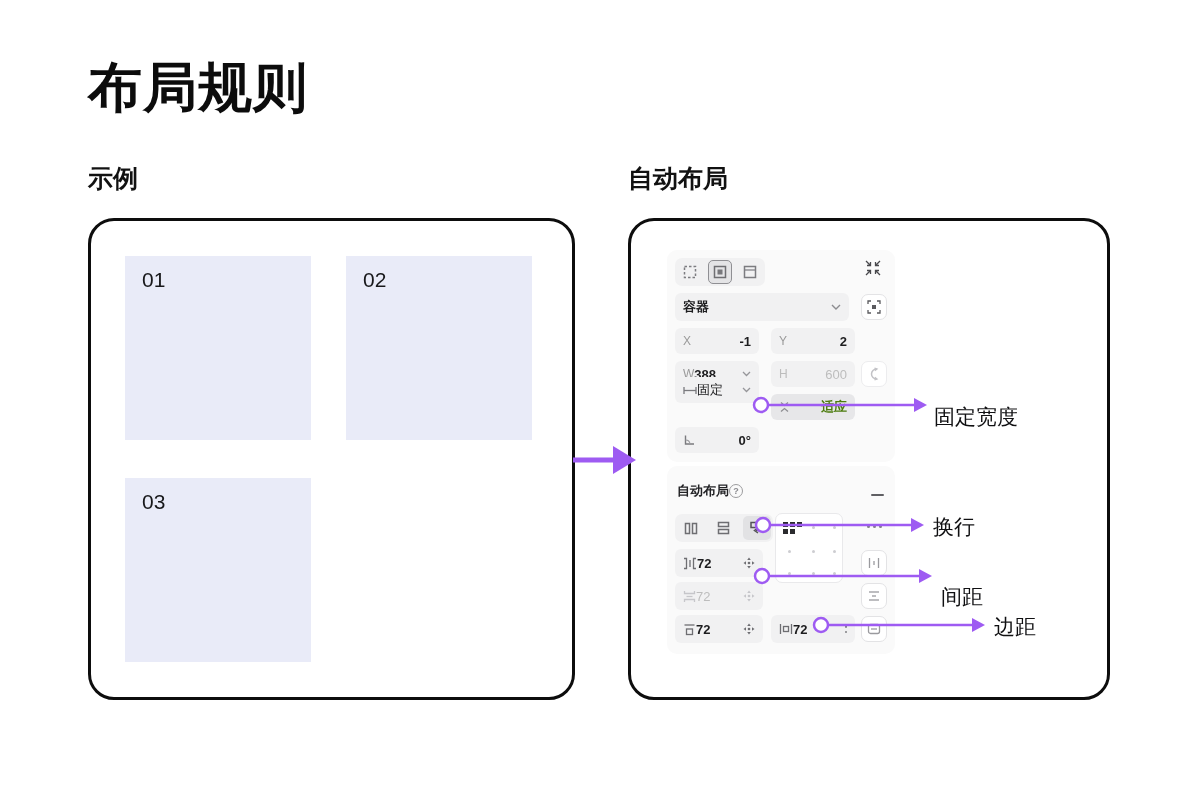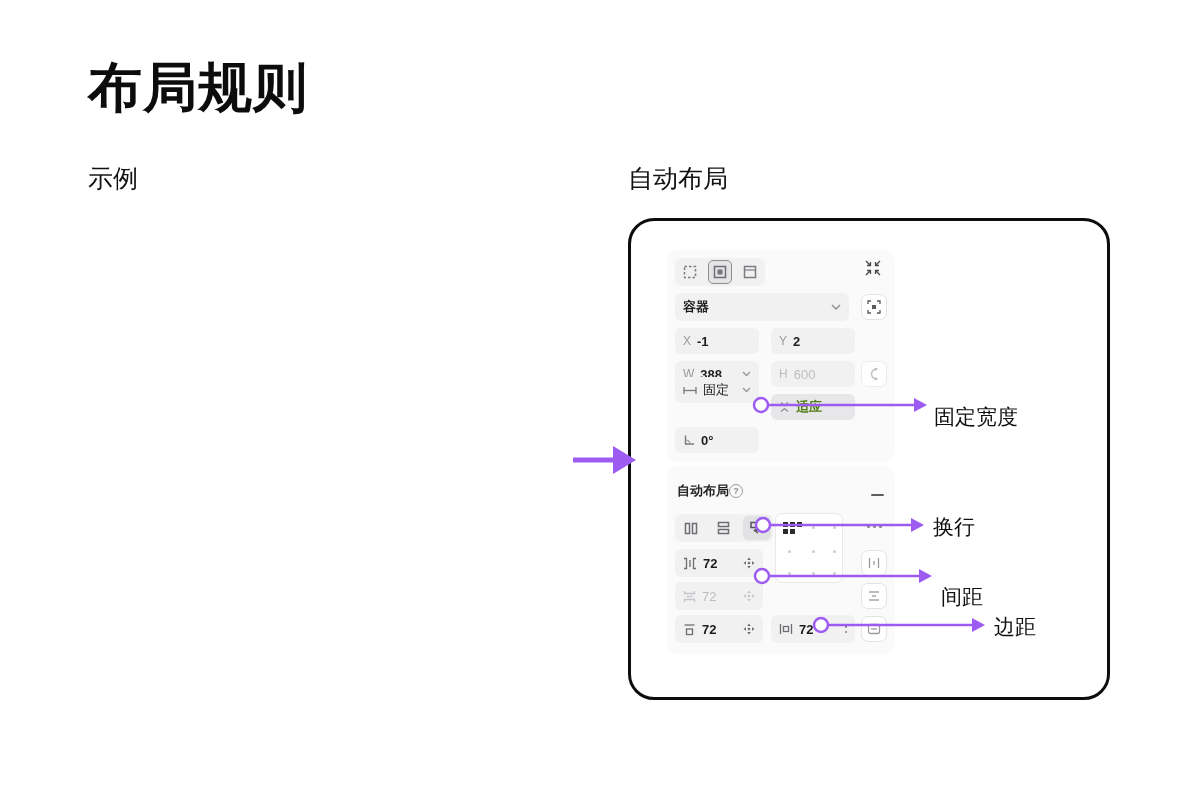--- a/index.html
+++ b/index.html
@@ -3,36 +3,36 @@
 <meta charset="utf-8">
 <style>
   :root { --accent:#9E5BF2; --boxfill:#E9EBF8; --pborder:#0D0D0D; }
   * { margin:0; padding:0; box-sizing:border-box; }
   body { background:#fff; }
   .canvas { position:relative; width:1200px; height:800px; background:#fff;
             font-family:"Liberation Sans", sans-serif; overflow:hidden; }
   .abs { position:absolute; }
 
   .page-title { left:88px; top:52px; font-size:54px; font-weight:900; color:#0C0C0C; letter-spacing:1px; }
-  .section-label { font-size:25px; font-weight:400; color:#111; }
+  .section-label { font-size:25px; font-weight:700; color:#111; }
 
   .panel { position:absolute; top:218px; height:482px; border:3px solid var(--pborder);
            border-radius:26px; background:#fff; }
   .panel-example { left:88px; width:487px; }
   .panel-rules  { left:628px; width:482px; }
 
   .ex-box { position:absolute; width:186px; height:184px; background:var(--boxfill); }
   .ex-box span { position:absolute; left:17px; top:12px; font-size:21px; color:#18181B; }
 
   .card { position:absolute; left:36px; width:228px; background:#FAFAFA; border-radius:10px; }
   .card1 { top:29px; height:212px; }
   .card2 { top:245px; height:188px; }
 
   .field { position:absolute; height:26px; background:#F1F1F2; border-radius:6px;
-           display:flex; align-items:center; gap:6px; padding:0 8px; }
+           display:flex; align-items:center; gap:0; padding:0 8px;justify-content:space-between; }
   .f-label { color:#9A9A9A; font-size:12px; }
   .f-value { color:#1D1D1F; font-size:13px; font-weight:600; }
   .field.disabled { background:#F1F1F2; }
   .field.disabled .f-label, .field.disabled .f-value { color:#BDBDBD; font-weight:500; }
   .field.dim { background:#E7E7E9; }
   .field.dim .f-value { color:#4d7c0f; }
   .chev { margin-left:auto; flex:none; }
 
   .mode-group { position:absolute; left:8px; top:8px; width:90px; height:28px; background:#F1F1F2;
                 border-radius:7px; display:flex; align-items:center; justify-content:space-around; }
@@ -70,20 +70,31 @@
 </style>
 </head>
 <body>
 
 <div class="canvas">
 
   <div class="abs page-title">布局规则</div>
   <div class="abs section-label" style="left:88px; top:162px;">示例</div>
   <div class="abs section-label" style="left:628px; top:162px;">自动布局</div>
 
+  <div class="panel panel-example">
+    <div class="ex-box" style="left:34px; top:35px;">
+      <span>01</span>
+    </div>
+    <div class="ex-box" style="left:255px; top:35px;">
+      <span>02</span>
+    </div>
+    <div class="ex-box" style="left:34px; top:257px;">
+      <span>03</span>
+    </div>
+  </div>
 
   <div class="panel panel-rules">
 
     <div class="card card1">
 
       <div class="mode-group">
         <div class="mode-btn">
           <svg width="14" height="14">
             <rect x="1.5" y="1.5" width="11" height="11" fill="none" stroke="#7C7C80" stroke-width="1.5" stroke-dasharray="2.5 2"></rect>
           </svg>

